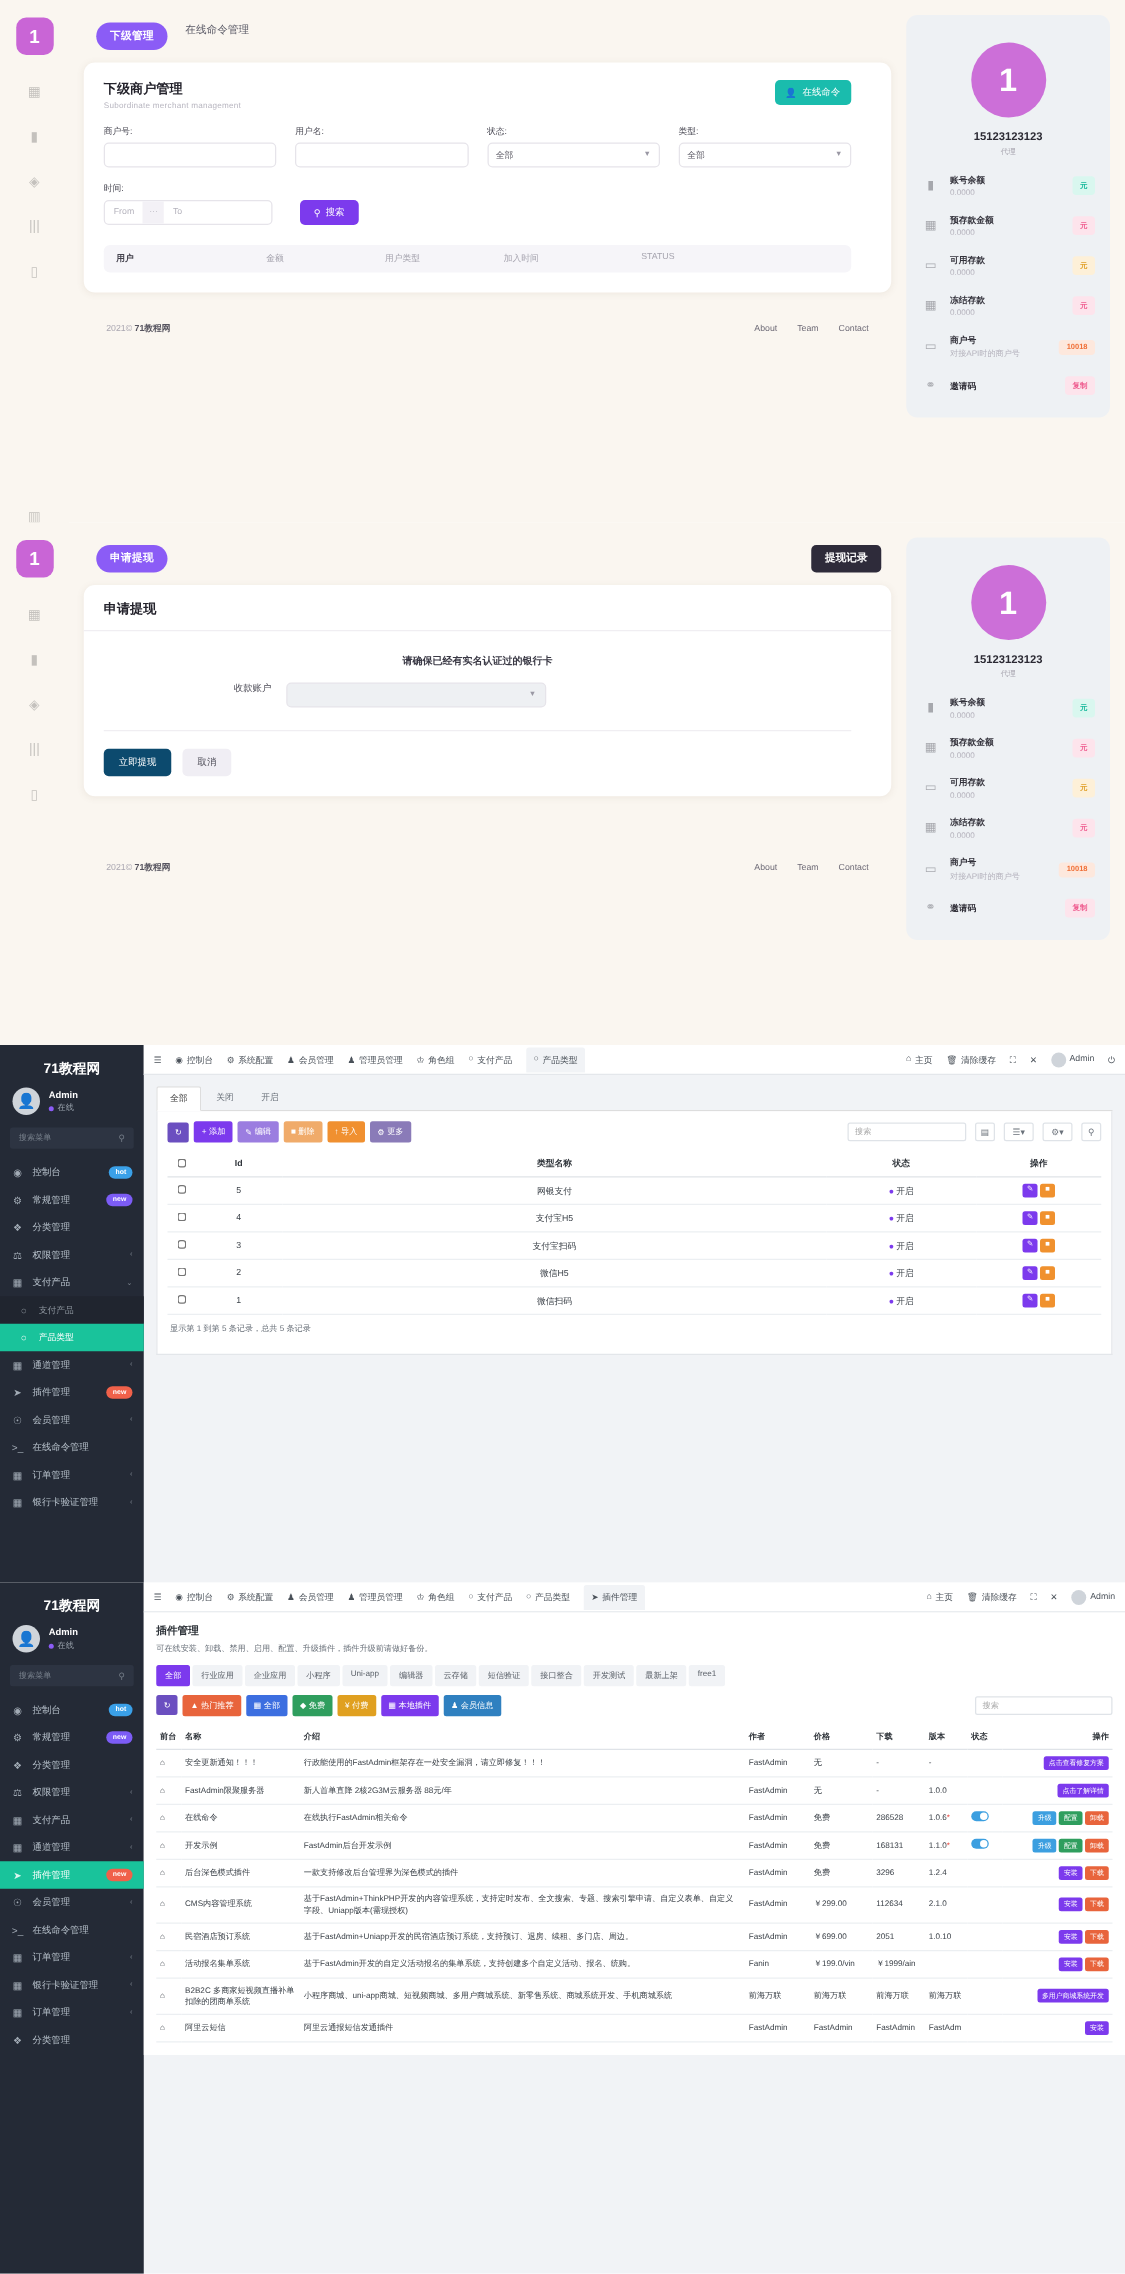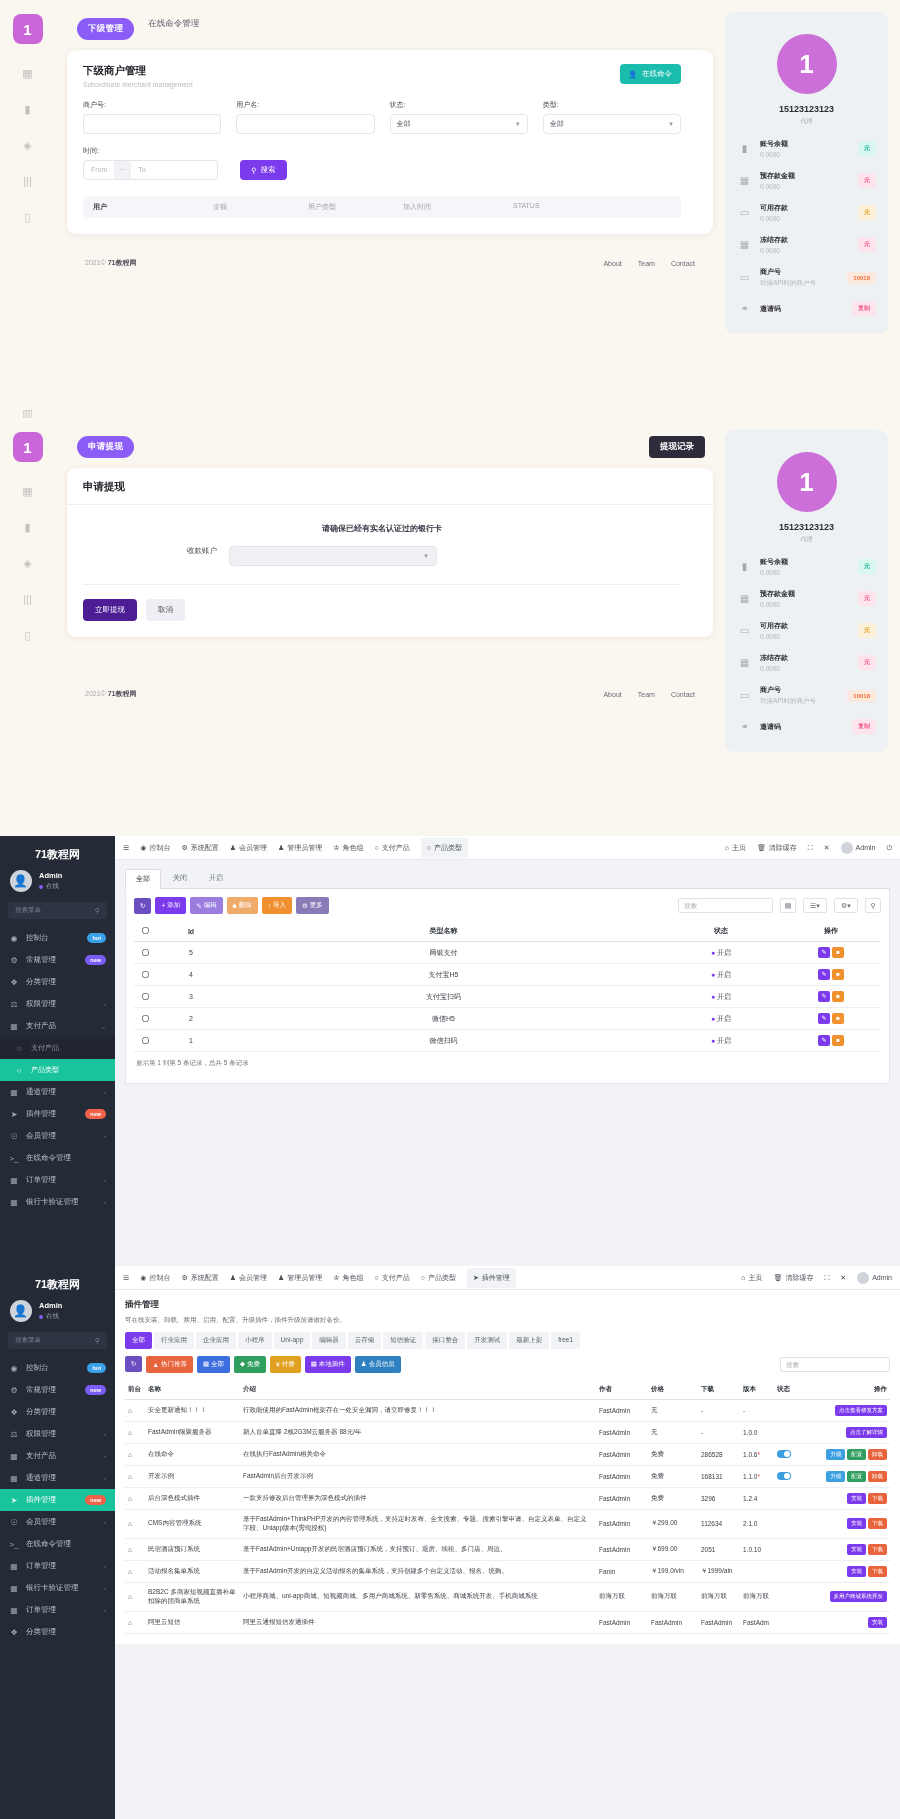--- a/index.html
+++ b/index.html
@@ -42,21 +42,21 @@
 
   .btn-teal {
     background:#1abcad;color:#fff;font-size:7.5px;border-radius:4px;padding:5px 9px;
     display:inline-flex;align-items:center;gap:4px;border:none;
   }
   .btn-purple {
     background:#7c3aed;color:#fff;font-size:7.5px;border-radius:4px;padding:5px 11px;
     display:inline-flex;align-items:center;gap:4px;border:none;
   }
   .btn-purple-lite{
-    background:#4c1d95;color:#fff;font-size:7.5px;border-radius:4px;padding:6px 12px;border:none;
+    background:#0c4a6e;color:#fff;font-size:7.5px;border-radius:4px;padding:6px 12px;border:none;
   }
   .btn-grey{
     background:#f0eef4;color:#4b4a55;font-size:7.5px;border-radius:4px;padding:6px 12px;border:none;
   }
 
   .frow { display:flex; gap:15px; margin-top:12px; }
   .fgrp { flex:1; }
   .flabel { font-size:7px; color:#4b4a55; display:block; margin-bottom:4px; }
   .finput {
     width:100%; height:20px; border:1px solid #e6e4ea; border-radius:4px;

